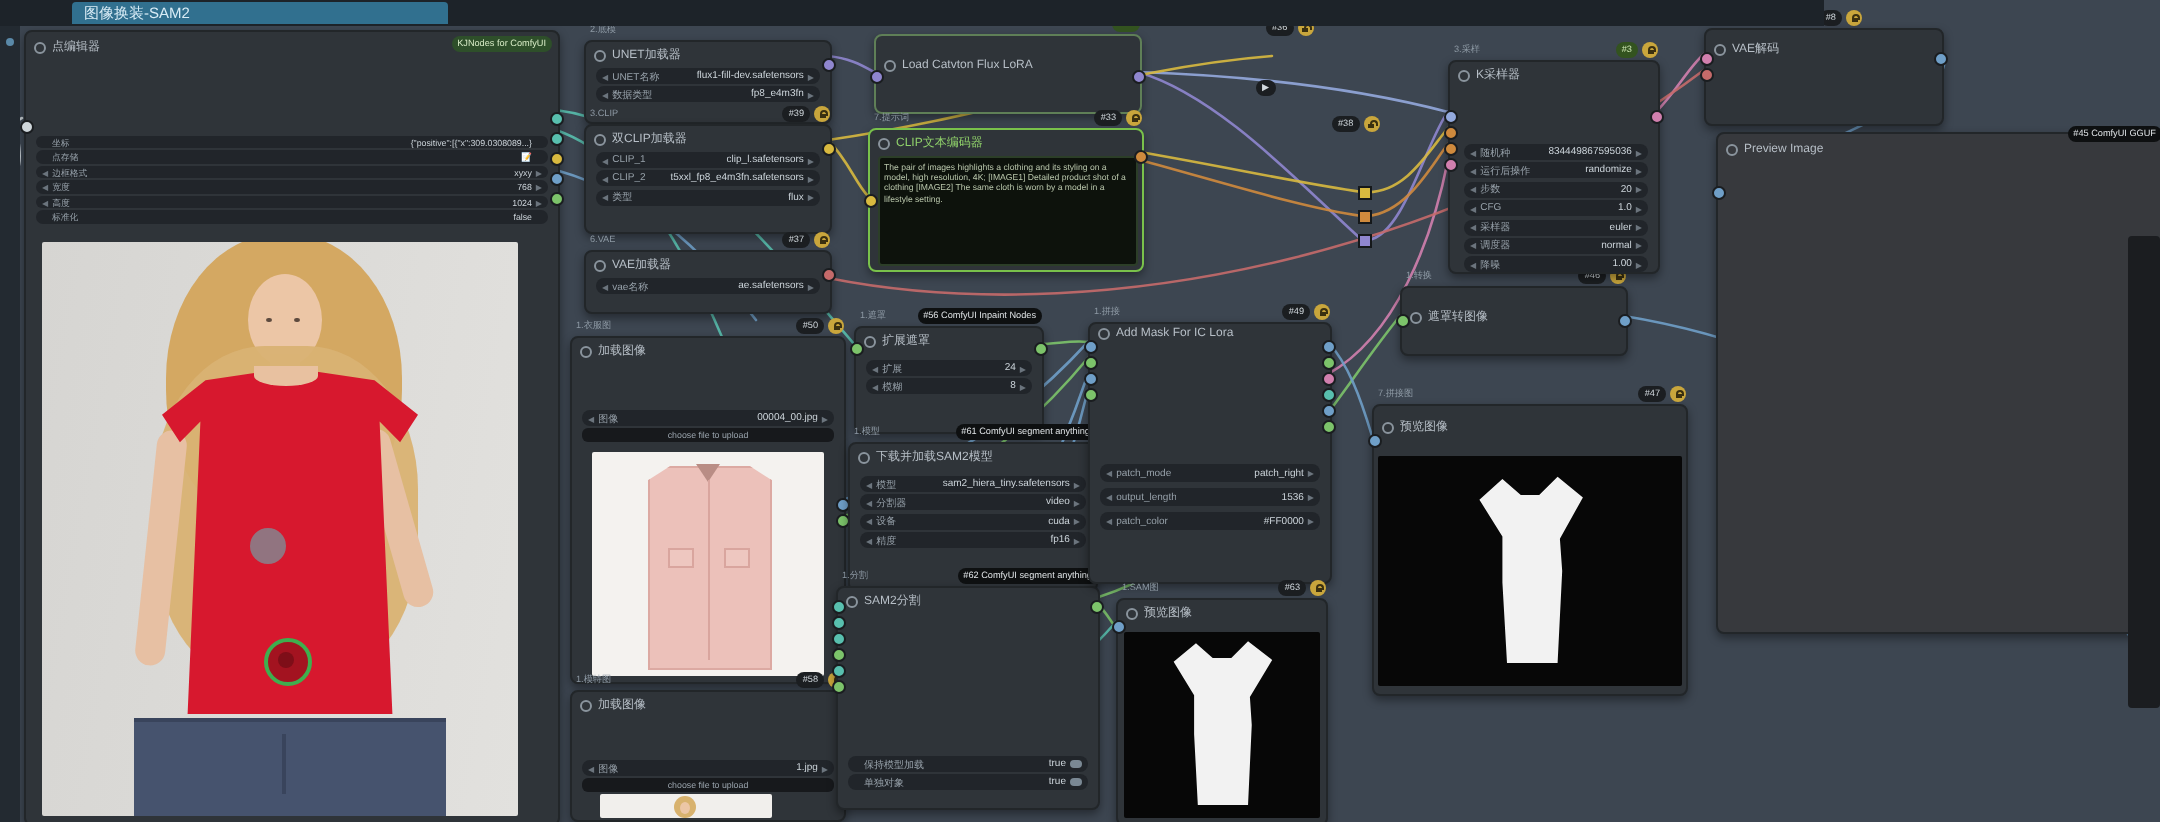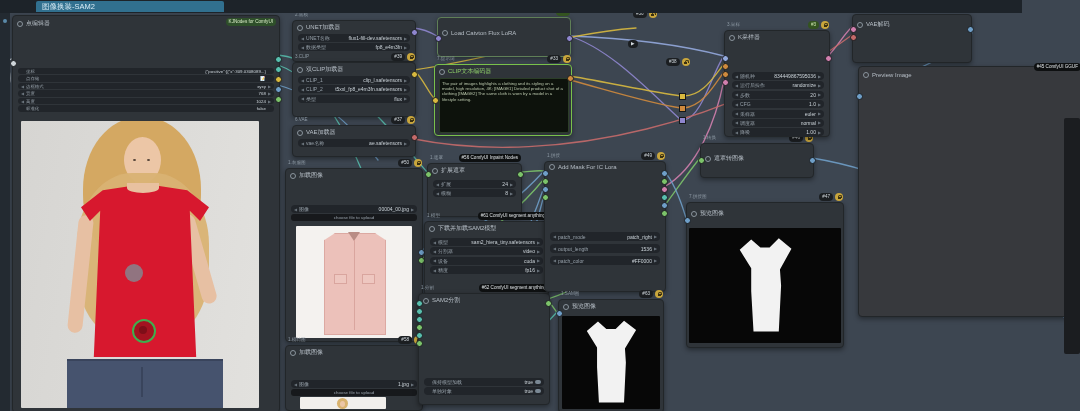--- a/index.html
+++ b/index.html
@@ -1,17 +1,17 @@
 <!DOCTYPE html>
 <html><head>
 <meta charset="utf-8">
 <style>
   html,body{margin:0;padding:0;background:#14171a;font-family:"Liberation Sans",sans-serif;}
   #stage{position:relative;width:1080px;height:411px;background:#3d4651;overflow:hidden;}
-  #topbar{position:absolute;left:0;top:0;width:1022px;height:13px;background:#1d2329;z-index:6;}
+  #topbar{position:absolute;left:0;top:0;width:912px;height:13px;background:#1d2329;z-index:6;}
   #tab{position:absolute;left:36px;top:1px;width:182px;height:11px;background:#31708f;color:#d9ecf6;
        font-size:7.5px;line-height:11px;padding-left:6px;border-radius:2px 2px 0 0;}
   #sidebar{position:absolute;left:0;top:13px;width:10px;height:398px;background:#232a31;z-index:5;}
   #sidebar .sdot{width:4px;height:4px;border-radius:50%;background:#5a89a8;margin:6px auto 0;}
   #wires{position:absolute;left:0;top:0;width:1080px;height:411px;z-index:1;}
   #wires path{fill:none;stroke-width:1.3;stroke-linecap:round;opacity:.9;}
   .node{position:absolute;background:#2f3439;border:1px solid #222629;border-radius:4px;
         box-shadow:0 2px 5px rgba(0,0,0,.4);z-index:2;}
   .node.sel{border:1.5px solid #79c14b;}
   .node.grn{border:1px solid #5f7f57;}

